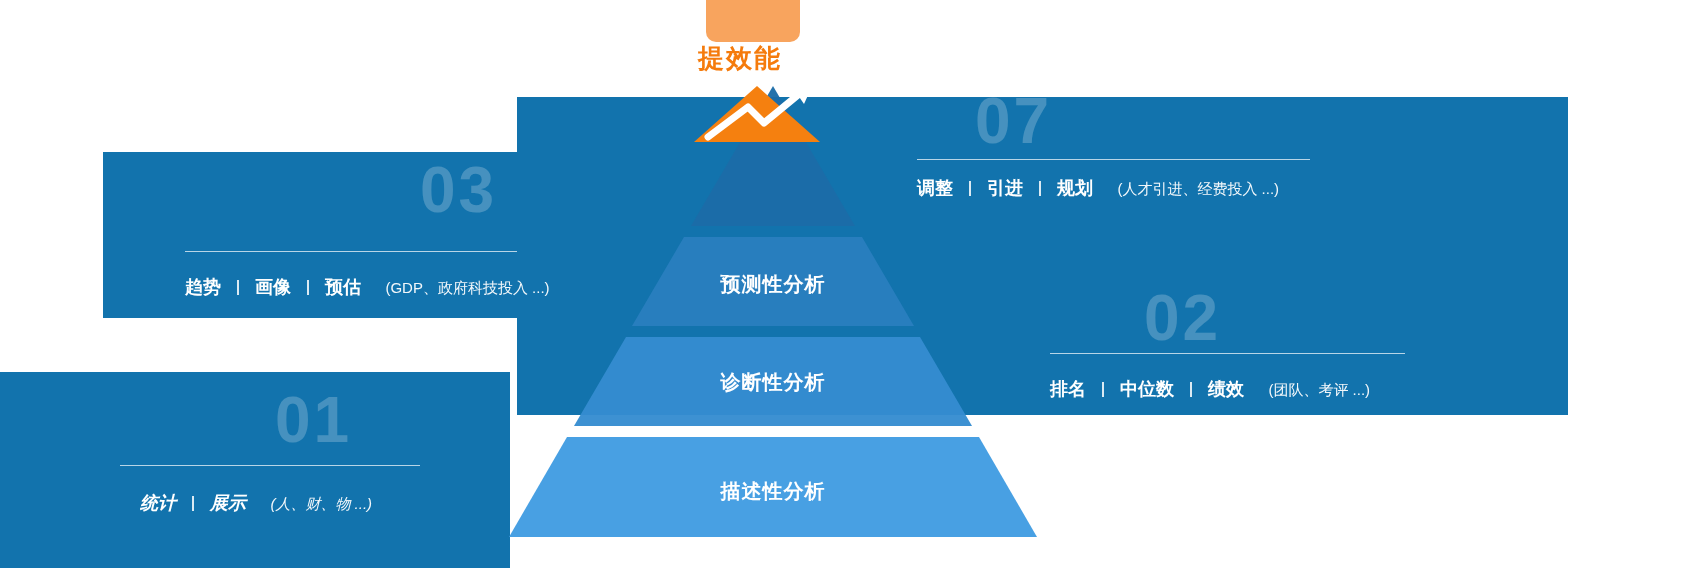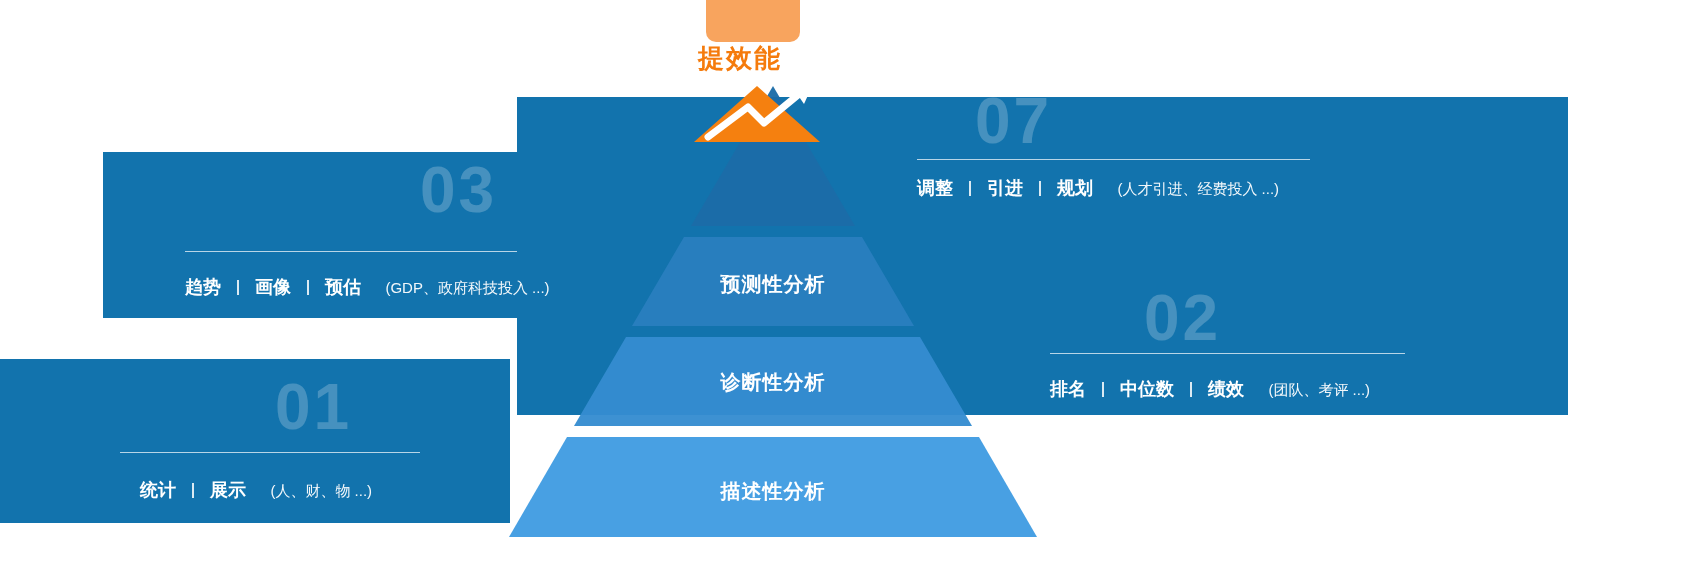--- a/index.html
+++ b/index.html
@@ -3,21 +3,21 @@
 <meta charset="utf-8">
 <style>
   * { margin:0; padding:0; box-sizing:border-box; }
   html,body { background:#fff; }
   body { font-family:"Liberation Sans","DejaVu Sans",sans-serif; }
 
   .stage { position:relative; width:1696px; height:580px; background:#fff; overflow:hidden; }
 
   
   .card { position:absolute; background:#1273ad; }
-  #card-01 { left:0px;   top:359px; width:510px;  height:164px; }
+  #card-01 { left:0px;   top:372px; width:510px;  height:196px; }
   #card-02 { left:517px; top:240px; width:1051px; height:175px; }
   #card-03 { left:103px; top:152px; width:937px;  height:166px; }
   #card-04 { left:517px; top:97px;  width:1051px; height:158px; }
 
   .card .num {
     position:absolute; font-size:64px; font-weight:800; line-height:1;
     color:rgba(255,255,255,0.22); letter-spacing:3px;
     font-family:"Liberation Sans","DejaVu Sans",sans-serif;
   }
   #card-01 .num { left:275px; top:16px; }
@@ -25,21 +25,21 @@
   #card-03 .num { left:317px; top:6px; }
   #card-04 .num { left:458px; top:-8px; }
 
   .card .rule { position:absolute; height:1px; background:rgba(255,255,255,0.7); }
   #card-01 .rule { left:120px; top:93px;  width:300px; }
   #card-02 .rule { left:533px; top:113px; width:355px; }
   #card-03 .rule { left:82px;  top:99px;  width:390px; }
   #card-04 .rule { left:400px; top:62px;  width:393px; }
 
   .card .content { position:absolute; white-space:nowrap; color:#fff; line-height:22px; }
-  #card-01 .content { left:140px; top:120px; }
+  #card-01 .content { left:140px; top:120px;font-style:italic; }
   #card-02 .content { left:533px; top:138px;text-align:center; }
   #card-03 .content { left:82px;  top:124px; }
   #card-04 .content { left:400px; top:80px;  }
 
   .card .content .item { font-weight:700; font-size:18px; }
   .card .content .divider {
     display:inline-block; width:2px; height:15px; vertical-align:-2px;
     background:rgba(255,255,255,0.85); margin:0 16px;
   }
   .card .content .note { font-size:15px; margin-left:20px; opacity:0.95; }

